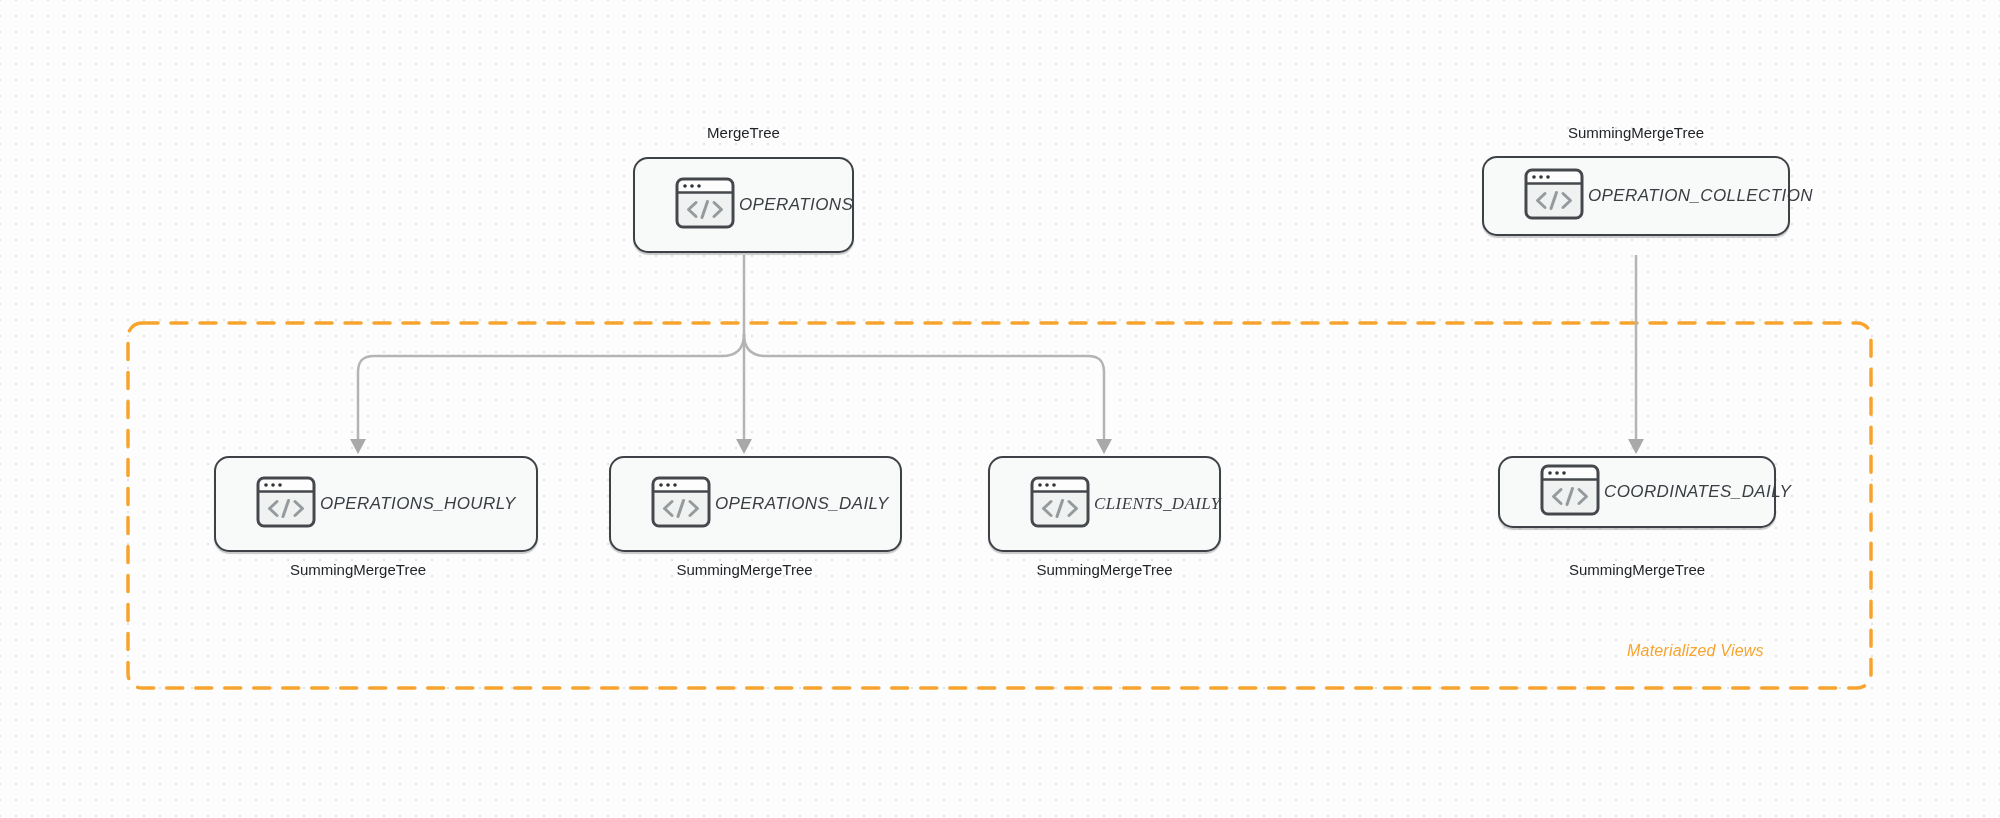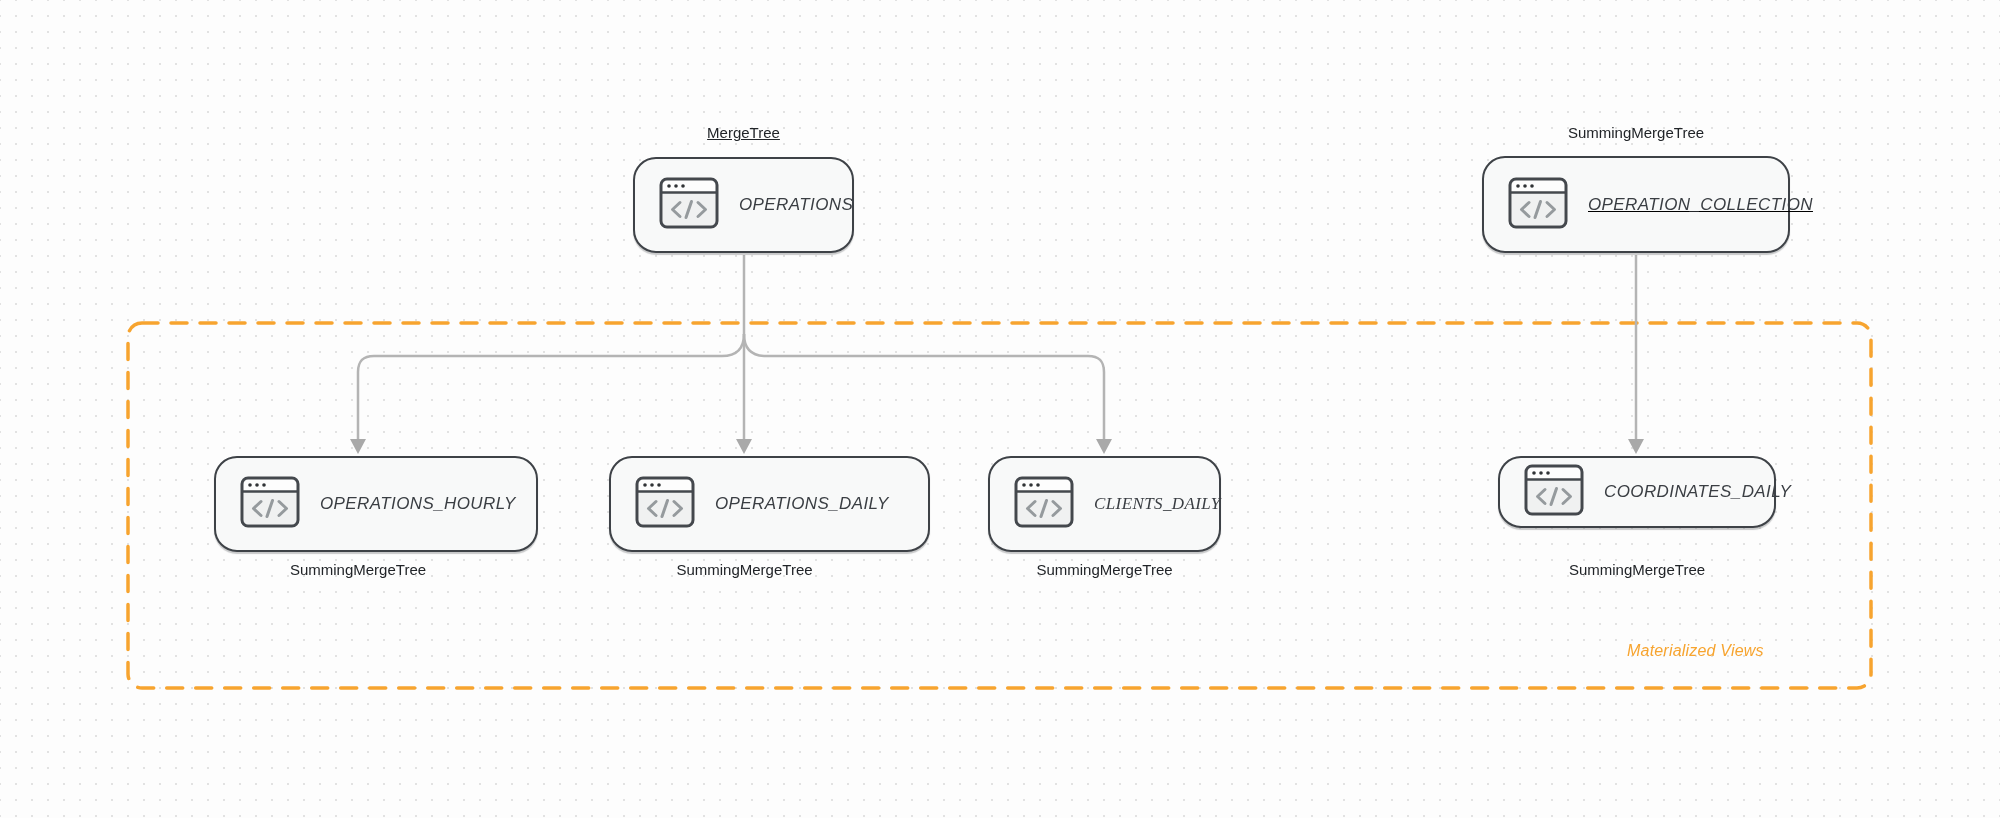--- a/index.html
+++ b/index.html
@@ -18,26 +18,26 @@
   }
   svg.edge-layer {
     position: absolute; left: 0; top: 0;
     width: 2000px; height: 818px;
     pointer-events: none;
   }
   .node {
     position: absolute;
     display: flex;
     align-items: center;
-    gap: 20px;
-    padding: 0 18px 0 24px;
+    gap: 4px;
+    padding: 0 18px 0 40px;
     box-sizing: border-box;
     background: #f8f9f9;
     border: 2.5px solid #3e4247;
-    border-radius: 23px;
+    border-radius: 15px;
     box-shadow: 0 1.5px 1px rgba(40,44,48,0.25);
   }
   .node-title {
     font-style: italic;
     font-weight: 500;
     font-size: 17px;
     letter-spacing: 0.4px;
     color: #3a3e43;
     white-space: nowrap;
   }
@@ -56,27 +56,27 @@
     left: 1627px; top: 642px;
     font-size: 16px;
     font-weight: 500;
     letter-spacing: 0.2px;
     color: #f7a42f;
     white-space: nowrap;
     font-style: italic;
   }
   
   #node-operations            { left: 633px;  top: 157px; width: 221px; height: 96px; }
-  #node-operation-collection  { left: 1482px; top: 156px; width: 308px; height: 97px; text-decoration: underline; }
+  #node-operation-collection  { left: 1482px; top: 156px; width: 308px; height: 80px; }
   #node-operations-hourly     { left: 214px;  top: 456px; width: 324px; height: 96px; }
-  #node-operations-daily      { left: 609px;  top: 456px; width: 321px; height: 96px; }
+  #node-operations-daily      { left: 609px;  top: 456px; width: 293px; height: 96px; }
   #node-clients-daily         { left: 988px;  top: 456px; width: 233px; height: 96px; font-family: Liberation Serif, serif; }
   #node-coordinates-daily     { left: 1498px; top: 456px; width: 278px; height: 72px; justify-content: space-between; }
   
-  #engine-operations            { left: 633px;  top: 122px; width: 221px; text-decoration: underline; }
+  #engine-operations            { left: 633px;  top: 122px; width: 221px; }
   #engine-operation-collection  { left: 1482px; top: 122px; width: 308px; }
   #engine-operations-hourly     { left: 214px;  top: 559px; width: 288px; }
   #engine-operations-daily      { left: 609px;  top: 559px; width: 271px; }
   #engine-clients-daily         { left: 988px;  top: 559px; width: 233px; }
   #engine-coordinates-daily     { left: 1498px; top: 559px; width: 278px; }
 </style>
 </head>
 <body>
 
 <div class="canvas">

